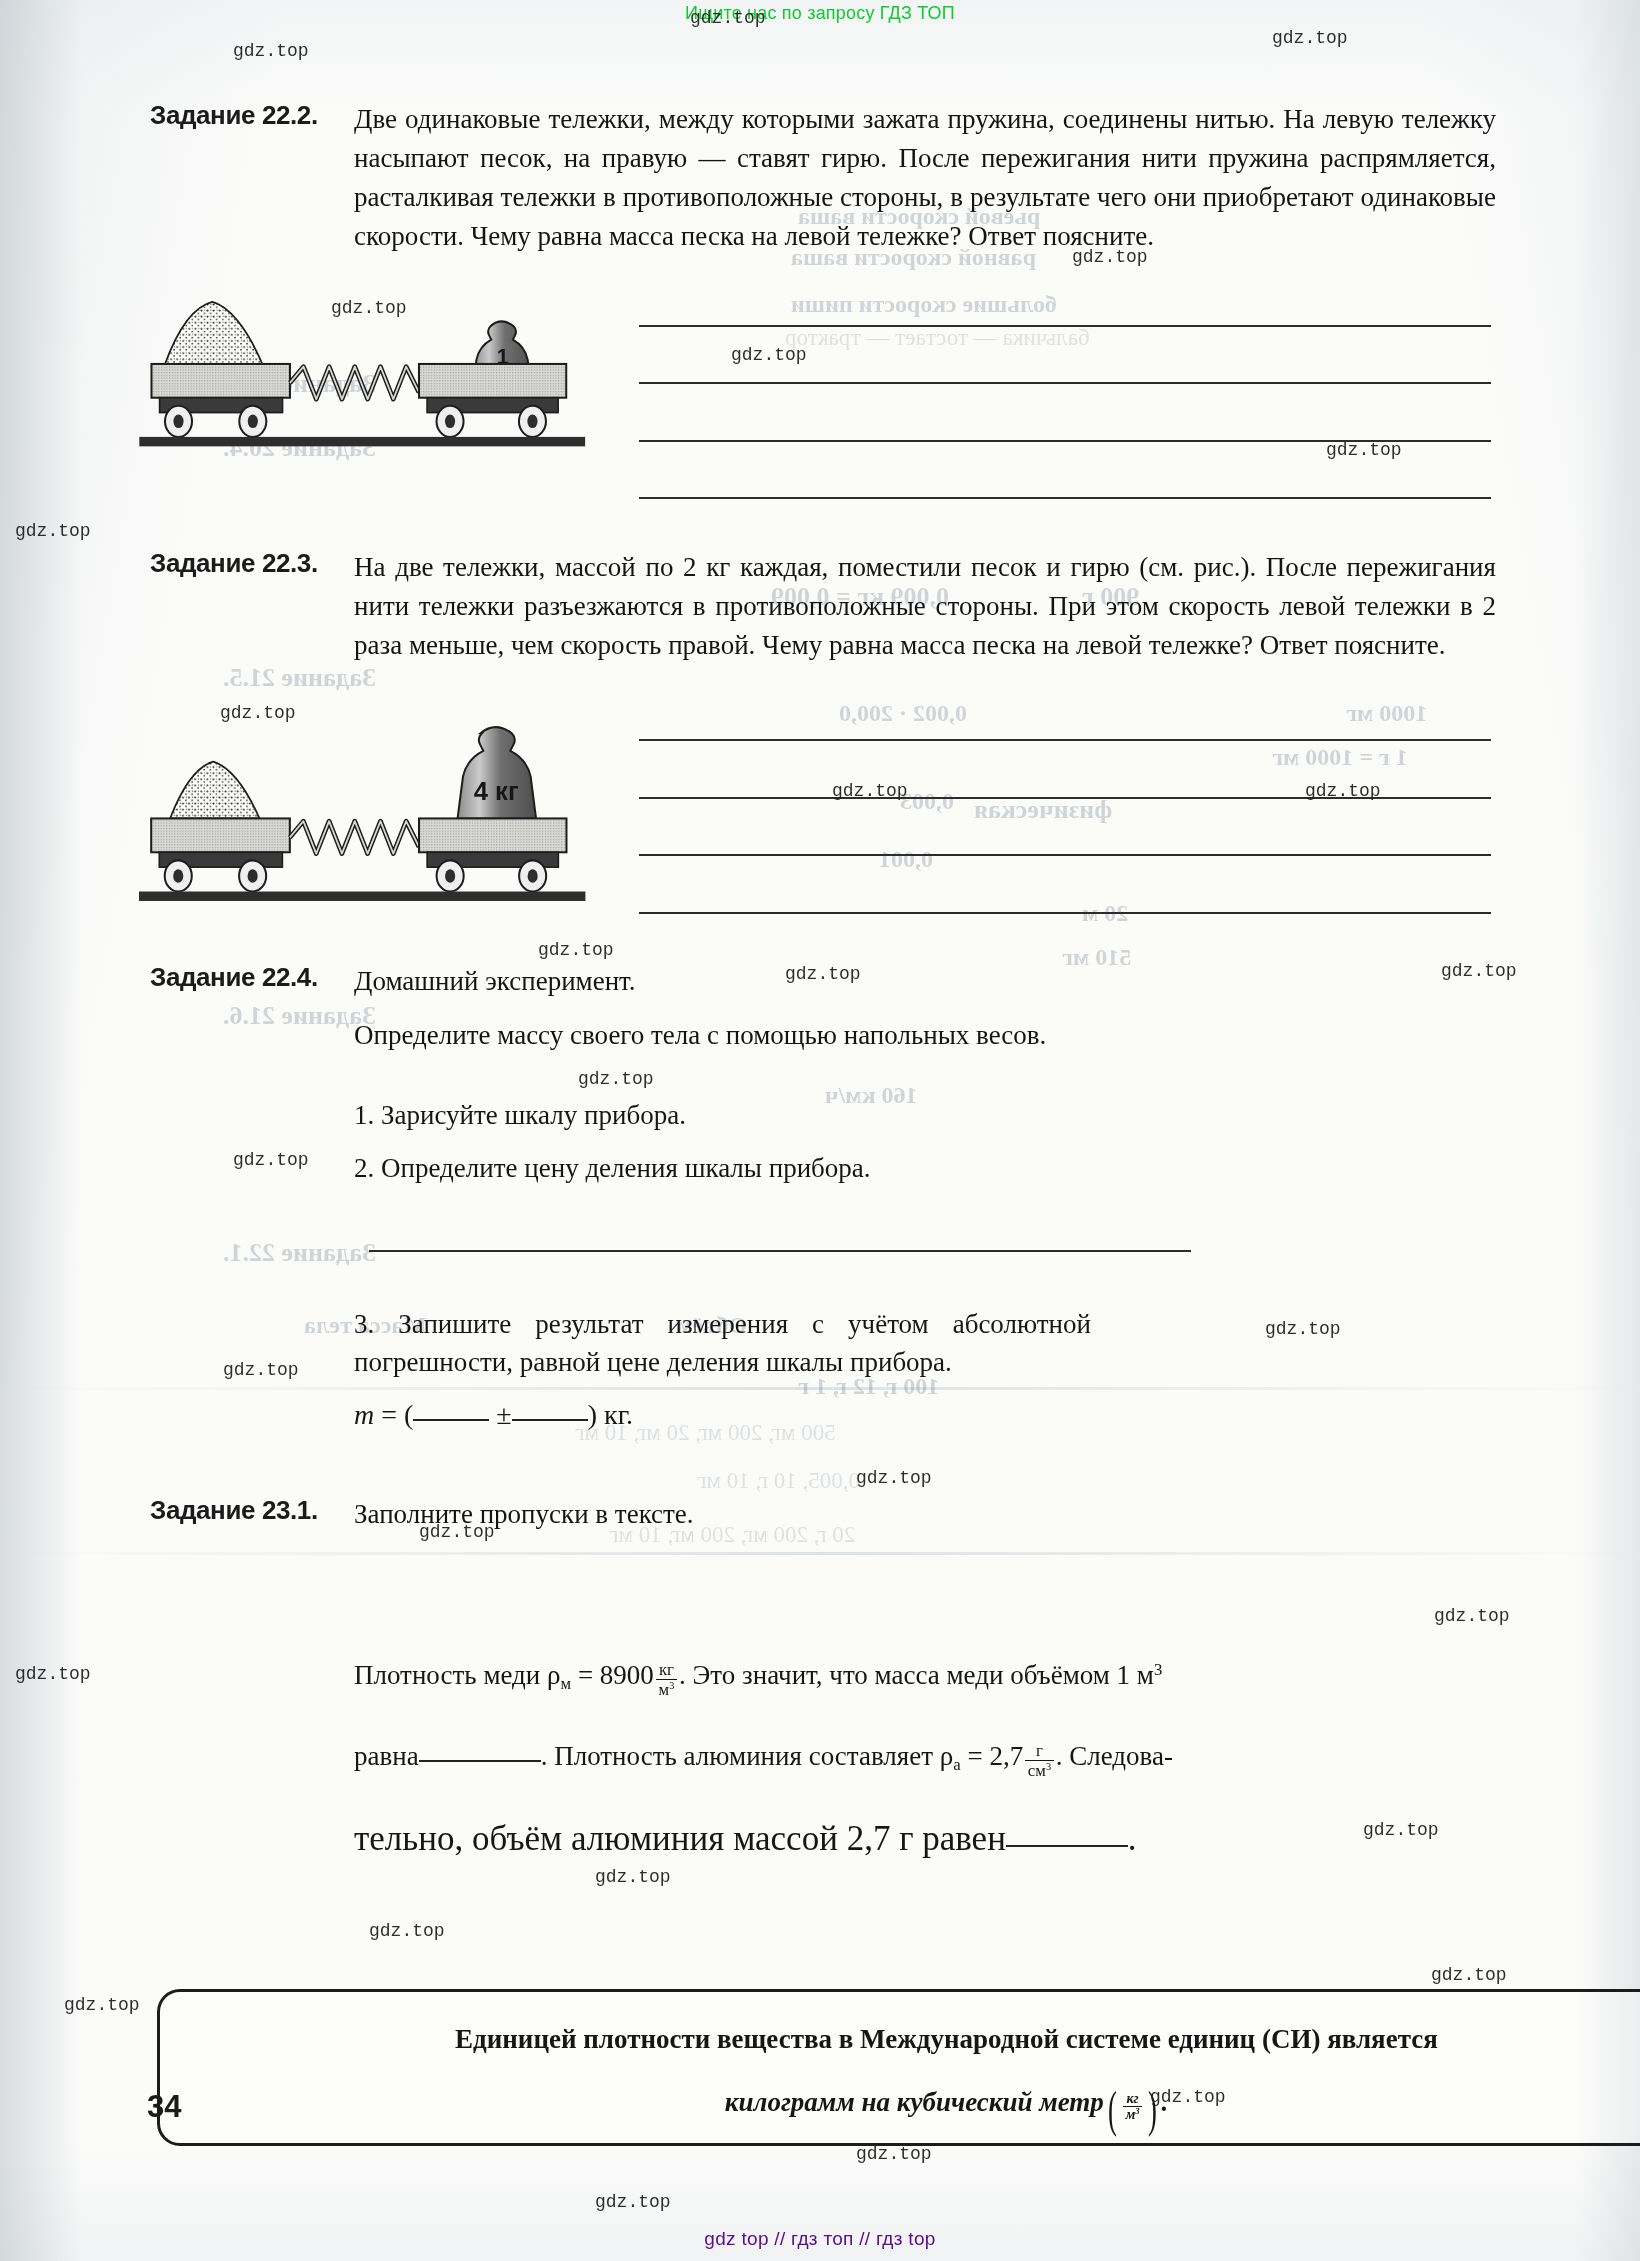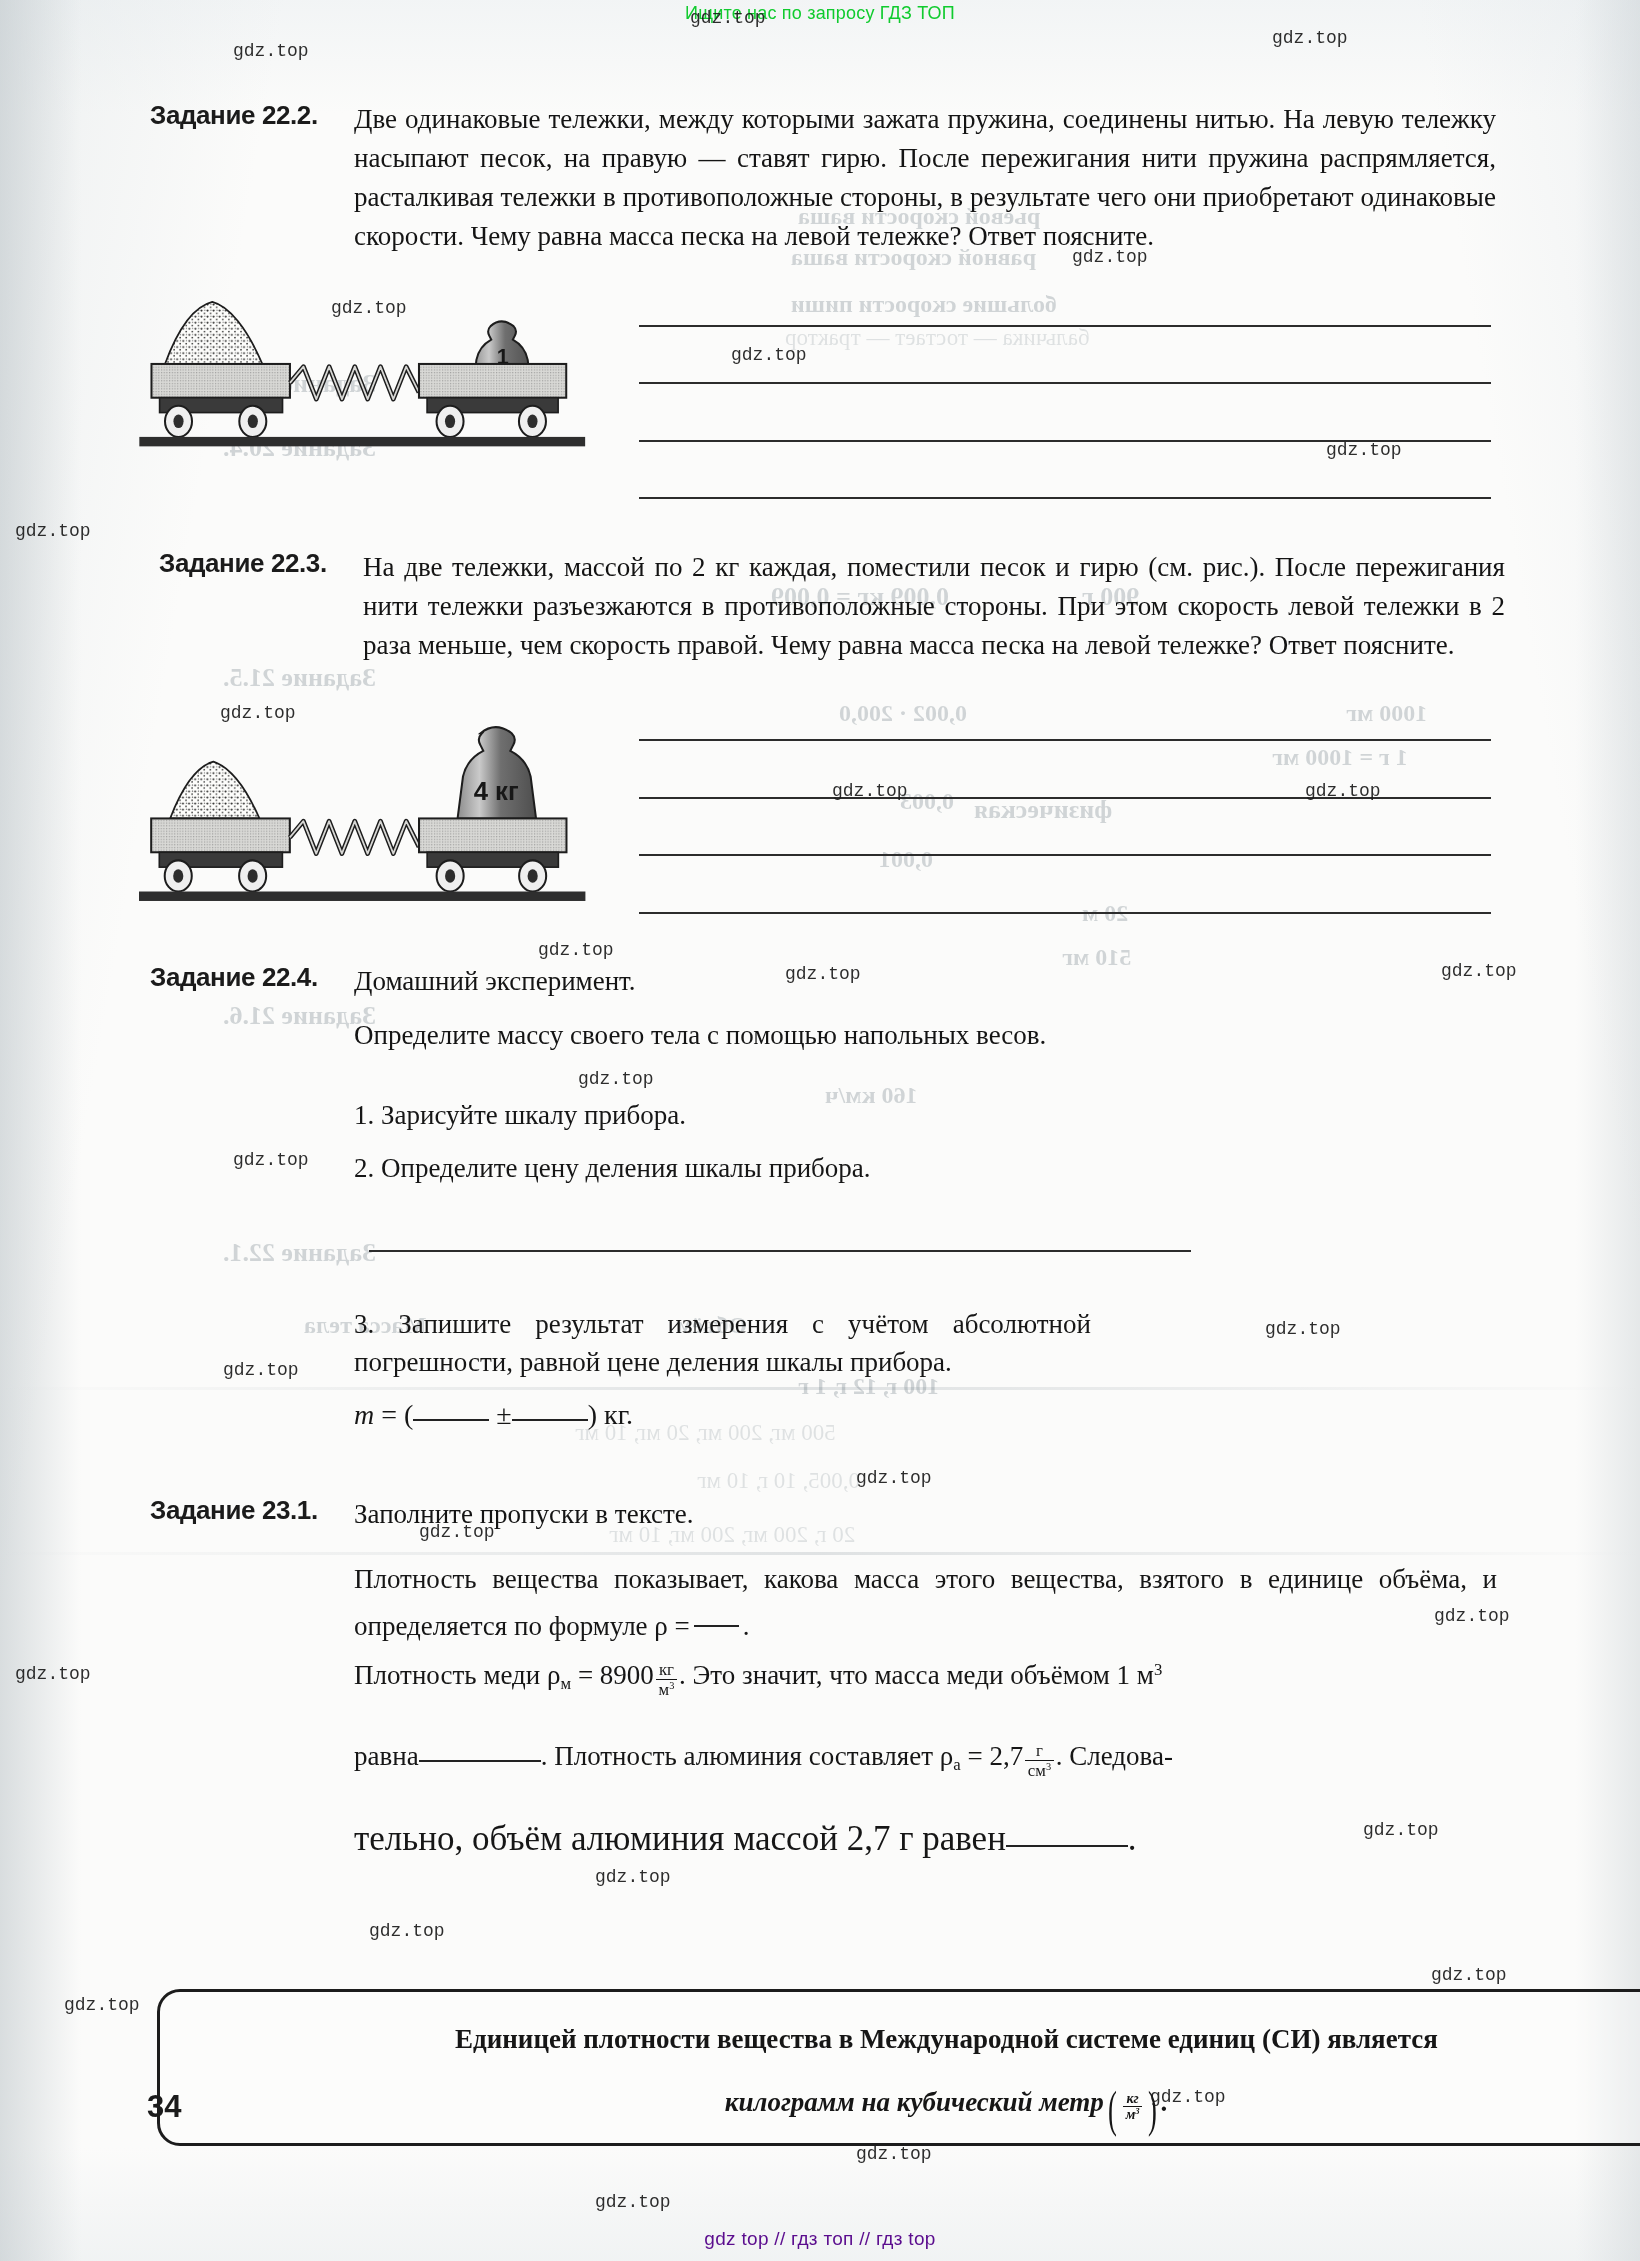--- a/index.html
+++ b/index.html
@@ -273,21 +273,21 @@
     <ellipse cx="582" cy="193" rx="7.5" ry="10" fill="#2d2d2d"></ellipse>
 
     <rect x="0" y="216" width="660" height="14" fill="#2e2e2e"></rect>
   </svg>
 
   <div class="rule" style="left:639px; top:325px; width:852px;"></div>
   <div class="rule" style="left:639px; top:382px; width:852px;"></div>
   <div class="rule" style="left:639px; top:440px; width:852px;"></div>
   <div class="rule" style="left:639px; top:497px; width:852px;"></div>
 
-  <div class="task" style="left:159px; top:548px; width:1346px;">
+  <div class="task" style="left:150px; top:548px; width:1346px;">
     <div class="task-label">Задание 22.3.</div>
     <div class="task-body" style="margin-left:204px; width:1142px;">На две тележки, массой по 2 кг каждая, поместили песок и гирю (см. рис.). После пережигания нити тележки разъезжаются в противоположные стороны. При этом скорость левой тележки в 2 раза меньше, чем скорость правой. Чему равна масса песка на левой тележке? Ответ поясните.</div>
   </div>
 
   <svg class="figure" style="left:139px; top:717px;" width="487" height="186" viewBox="0 0 720 275">
     <defs>
       <pattern id="hatchB" patternUnits="userSpaceOnUse" width="4" height="4">
         <rect width="4" height="4" fill="#d9d9d6"></rect>
         <circle cx="1" cy="1" r="0.8" fill="#6e6e6e"></circle>
       </pattern>
@@ -349,25 +349,20 @@
     <span style="font-style:italic;">m</span>
     <span>= (</span><span class="blank-s"></span>
     <span>±</span><span class="blank-s"></span><span>) кг.</span>
   </div>
 
   <div class="task" style="left:150px; top:1495px; width:1346px;">
     <div class="task-label">Задание 23.1.</div>
     <div class="task-body nojustify" style="margin-left:204px; width:744px;">Заполните пропуски в тексте.</div>
   </div>
 
-  <div style="position:absolute; left:354px; top:1556px; width:1143px; font-size:27px; line-height:47px; text-align:justify;">
-    <span>Плотность вещества показывает, какова масса этого вещества, взятого в единице объёма, и определяется по формуле</span>
-    <span>ρ</span>
-    <span>=</span><span class="blank-frac"></span><span>.</span>
-  </div>
 
   <div style="position:absolute; left:354px; top:1645px; width:1150px; font-size:27px; line-height:49px;">
     <span>Плотность меди</span>
     <span>ρ</span><span class="sub">м</span>
     <span>=</span>
     <span>8900</span><span class="frac"><span class="num">кг</span><span class="den"><span>м</span><span class="sup">3</span></span></span><span>. Это значит, что масса меди объёмом 1 м</span><span class="sup">3</span>
   </div>
 
   <div style="position:absolute; left:354px; top:1732px; width:1190px; font-size:27px; line-height:49px; white-space:nowrap;">
     <span>равна</span><span class="blank-m"></span><span>. Плотность алюминия составляет</span>

